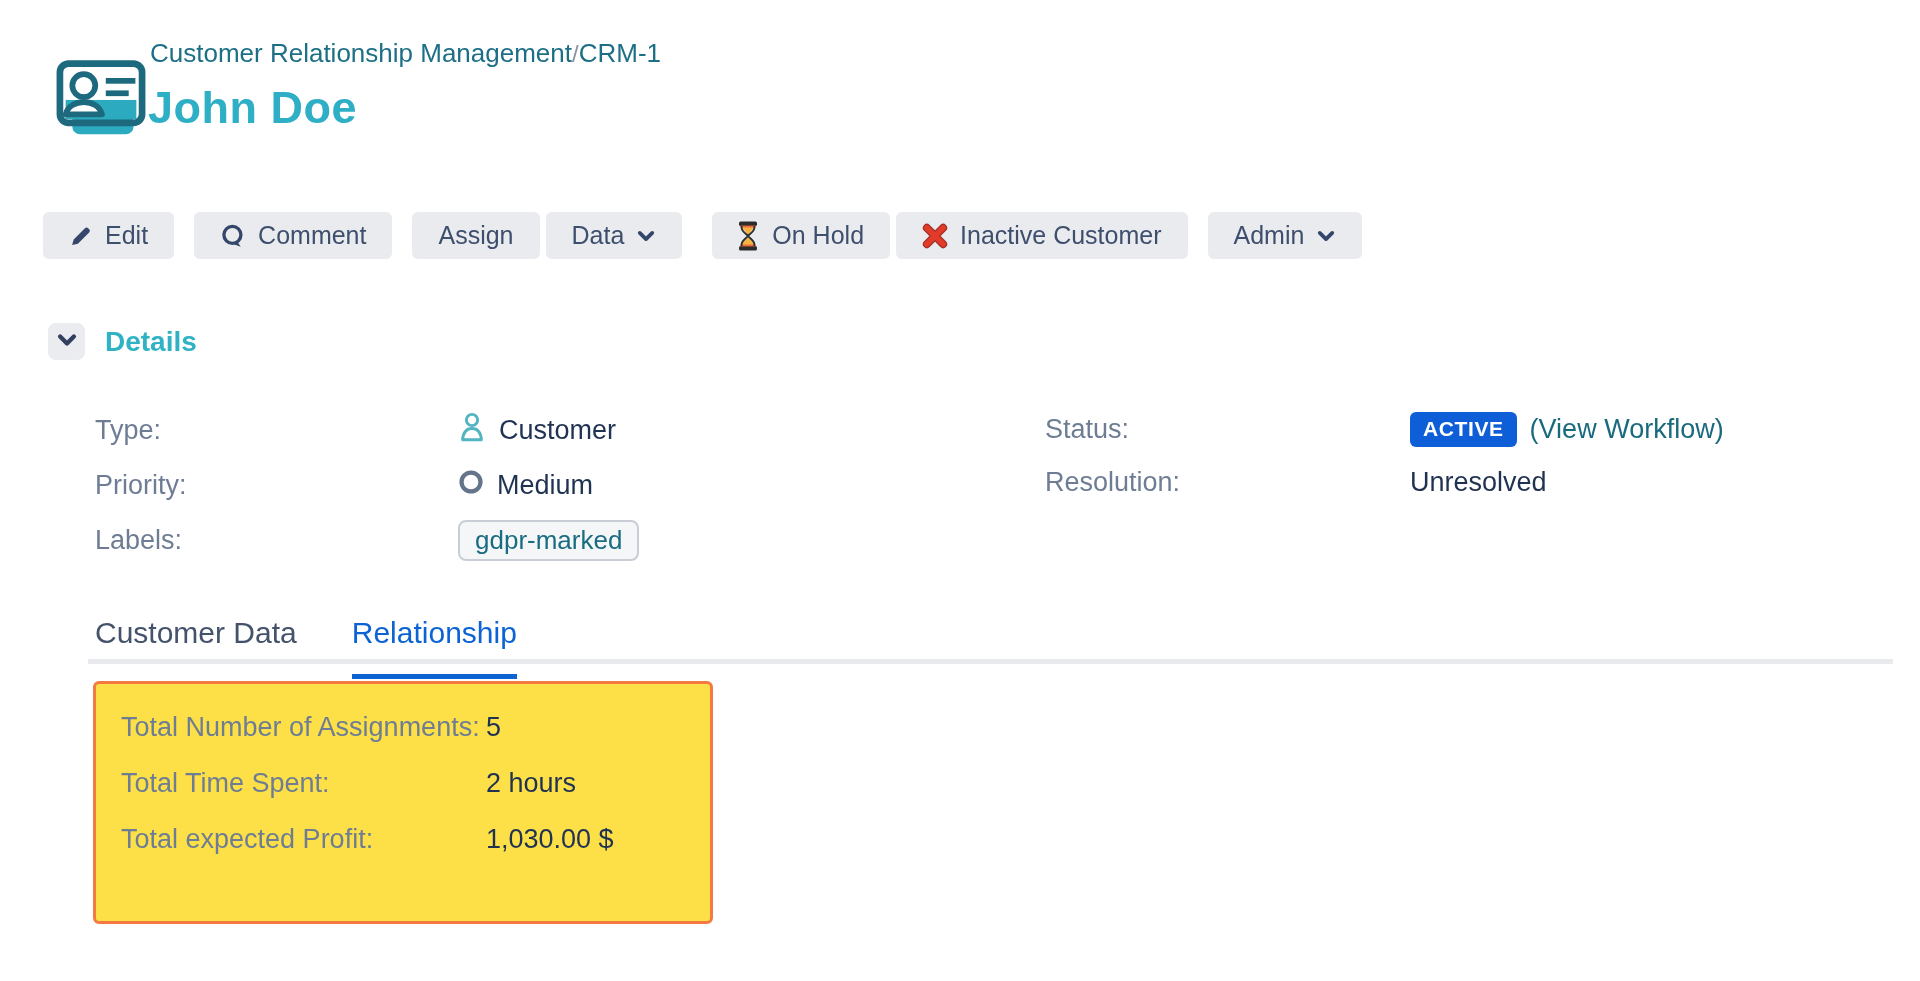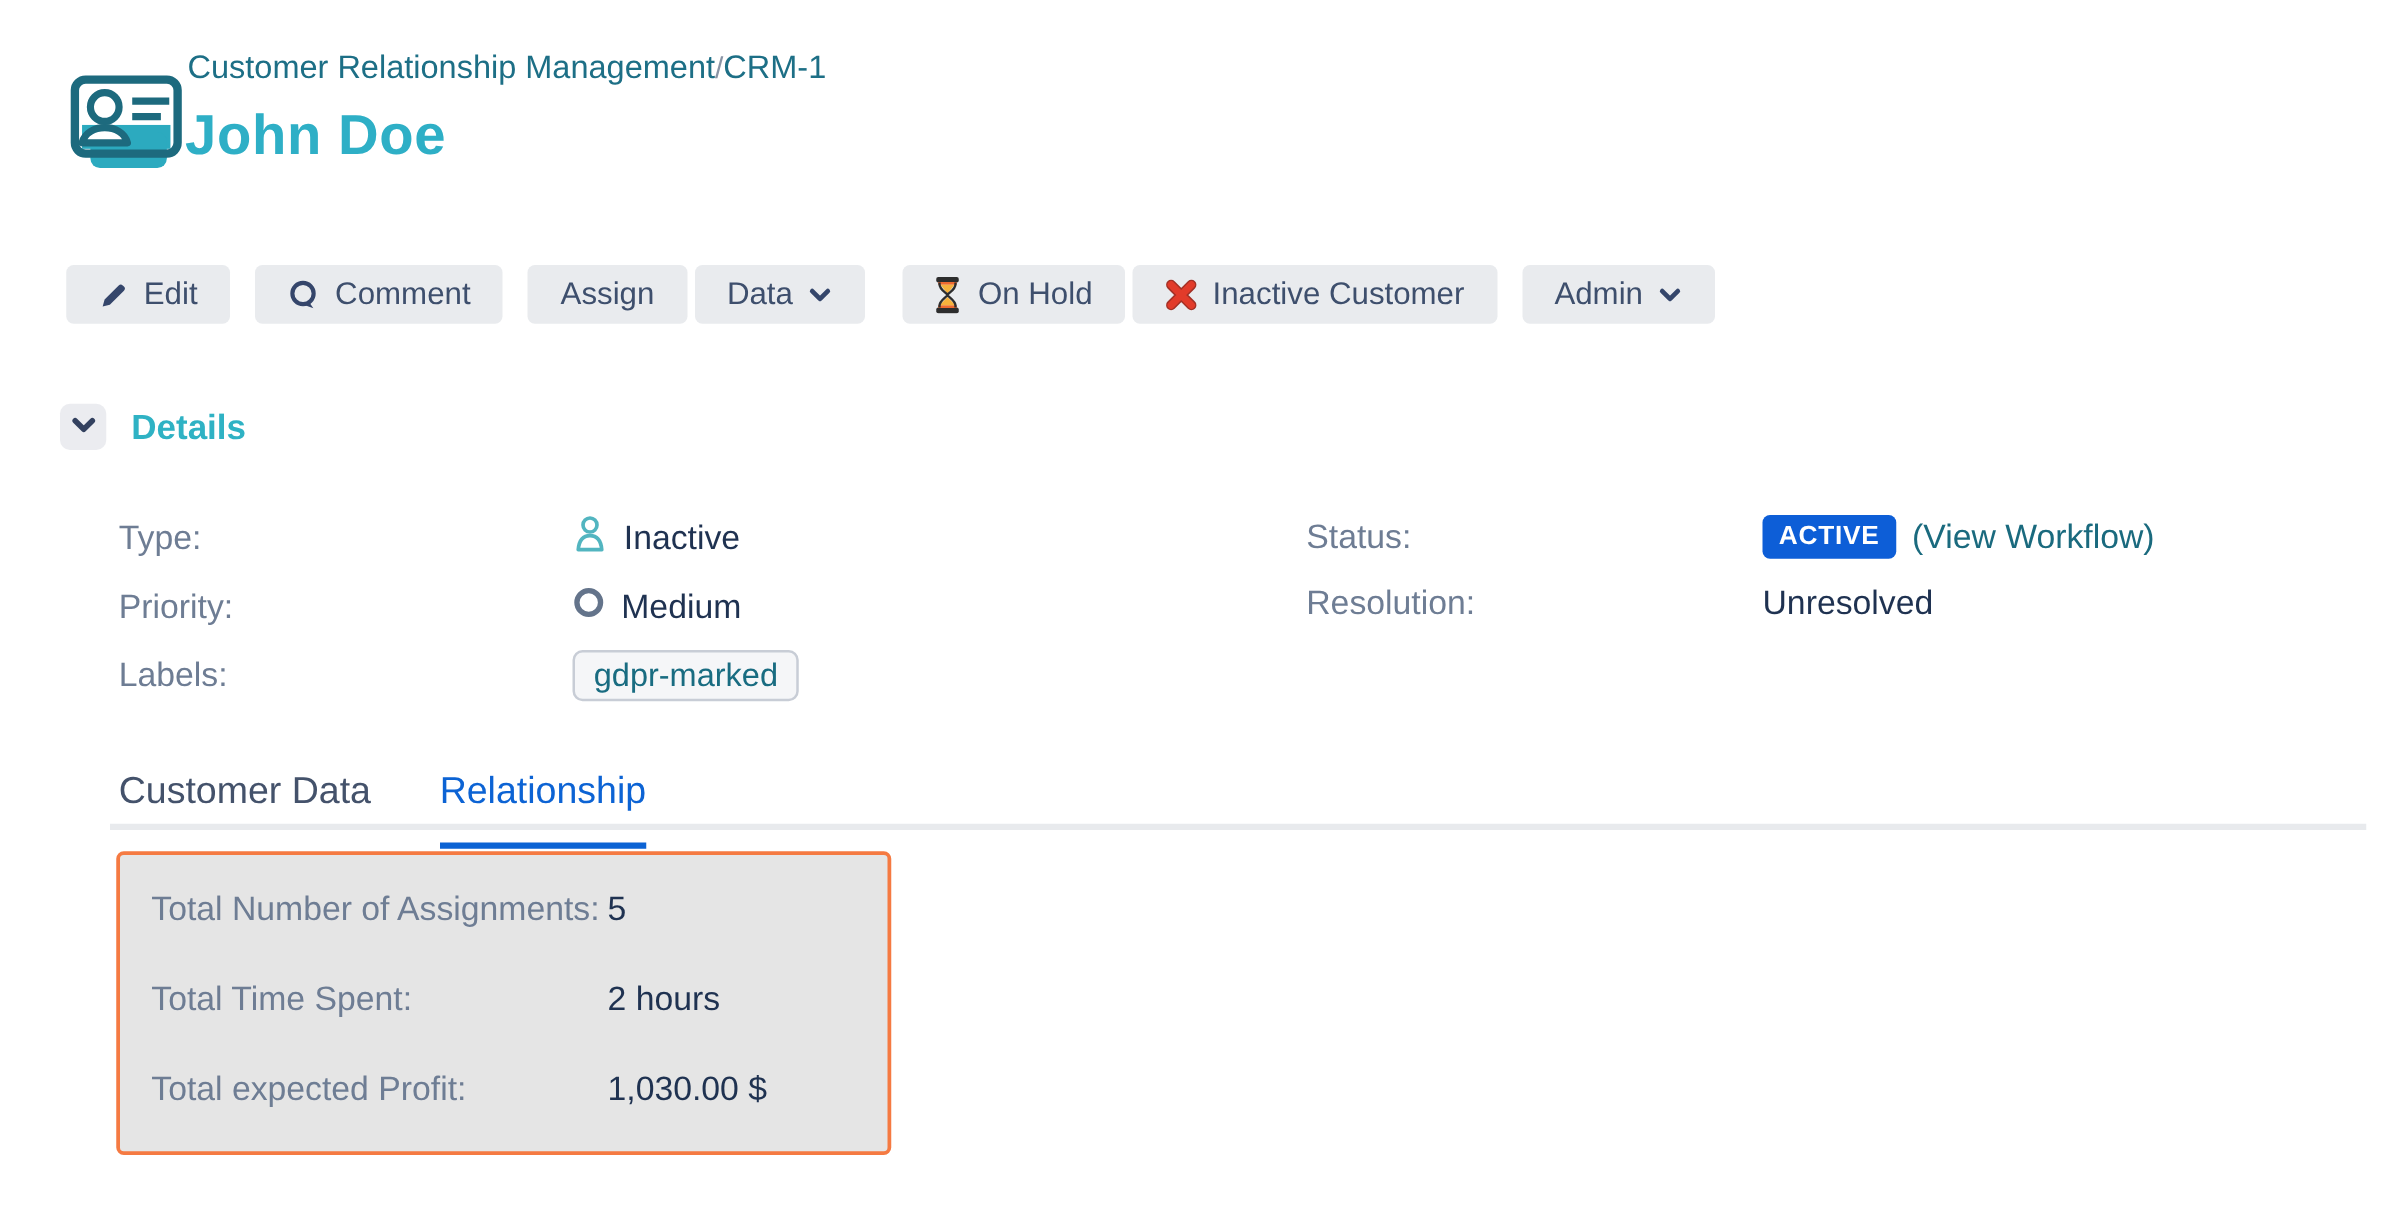--- a/index.html
+++ b/index.html
@@ -39,21 +39,21 @@
     left: 148px; top: 82px;
     font-size: 45px;
     font-weight: bold;
     color: #2eafc6;
     letter-spacing: 0.5px;
   }
 
   
   .toolbar {
     position: absolute;
-    left: 53px; top: 212px;
+    left: 43px; top: 212px;
     display: flex;
     align-items: center;
   }
   .btn {
     height: 47px;
     background: #e9ebee;
     border: none;
     border-radius: 6px;
     color: #3e4f6d;
     font-family: inherit;
@@ -170,28 +170,28 @@
   .tab.active {
     color: #0c63d4;
     border-bottom-color: #0c63d4;
   }
 
   
   .summary-panel {
     position: absolute;
     left: 93px; top: 681px;
     width: 620px; height: 243px;
-    background: #e5e5e5;
+    background: #fde047;
     border: 3px solid #f57a42;
     border-radius: 6px;
     padding: 20px 20px 0 25px;
     display: grid;
     grid-template-columns: 365px 1fr;
     grid-auto-rows: min-content;
-    row-gap: 26px;
+    row-gap: 10px;
     z-index: 3;
   }
   .summary-label {
     font-size: 27px;
     color: #6e7d94;
     line-height: 46px;
   }
   .summary-value {
     font-size: 27px;
     color: #1f3251;
@@ -307,21 +307,21 @@
   <div class="fields-col left">
     <div class="field-row">
       <span class="field-label">Type:</span>
       <span class="field-value">
         <span>
           <svg width="28" height="32" viewBox="0 0 22 25">
             <circle cx="11" cy="7" r="4.4" fill="none" stroke="#52b5c0" stroke-width="2.3"></circle>
             <path d="M3.6 22.5 c0.6 -6.5 3.6 -8.8 7.4 -8.8 s6.8 2.3 7.4 8.8 z" fill="none" stroke="#52b5c0" stroke-width="2.3" stroke-linejoin="round"></path>
           </svg>
         </span>
-        <span>Inactive</span>
+        <span>Customer</span>
       </span>
     </div>
     <div class="field-row">
       <span class="field-label">Priority:</span>
       <span class="field-value">
         <span>
           <svg width="26" height="26" viewBox="0 0 22 22">
             <circle cx="11" cy="11" r="8" fill="none" stroke="#64748b" stroke-width="3.6"></circle>
           </svg>
         </span>

